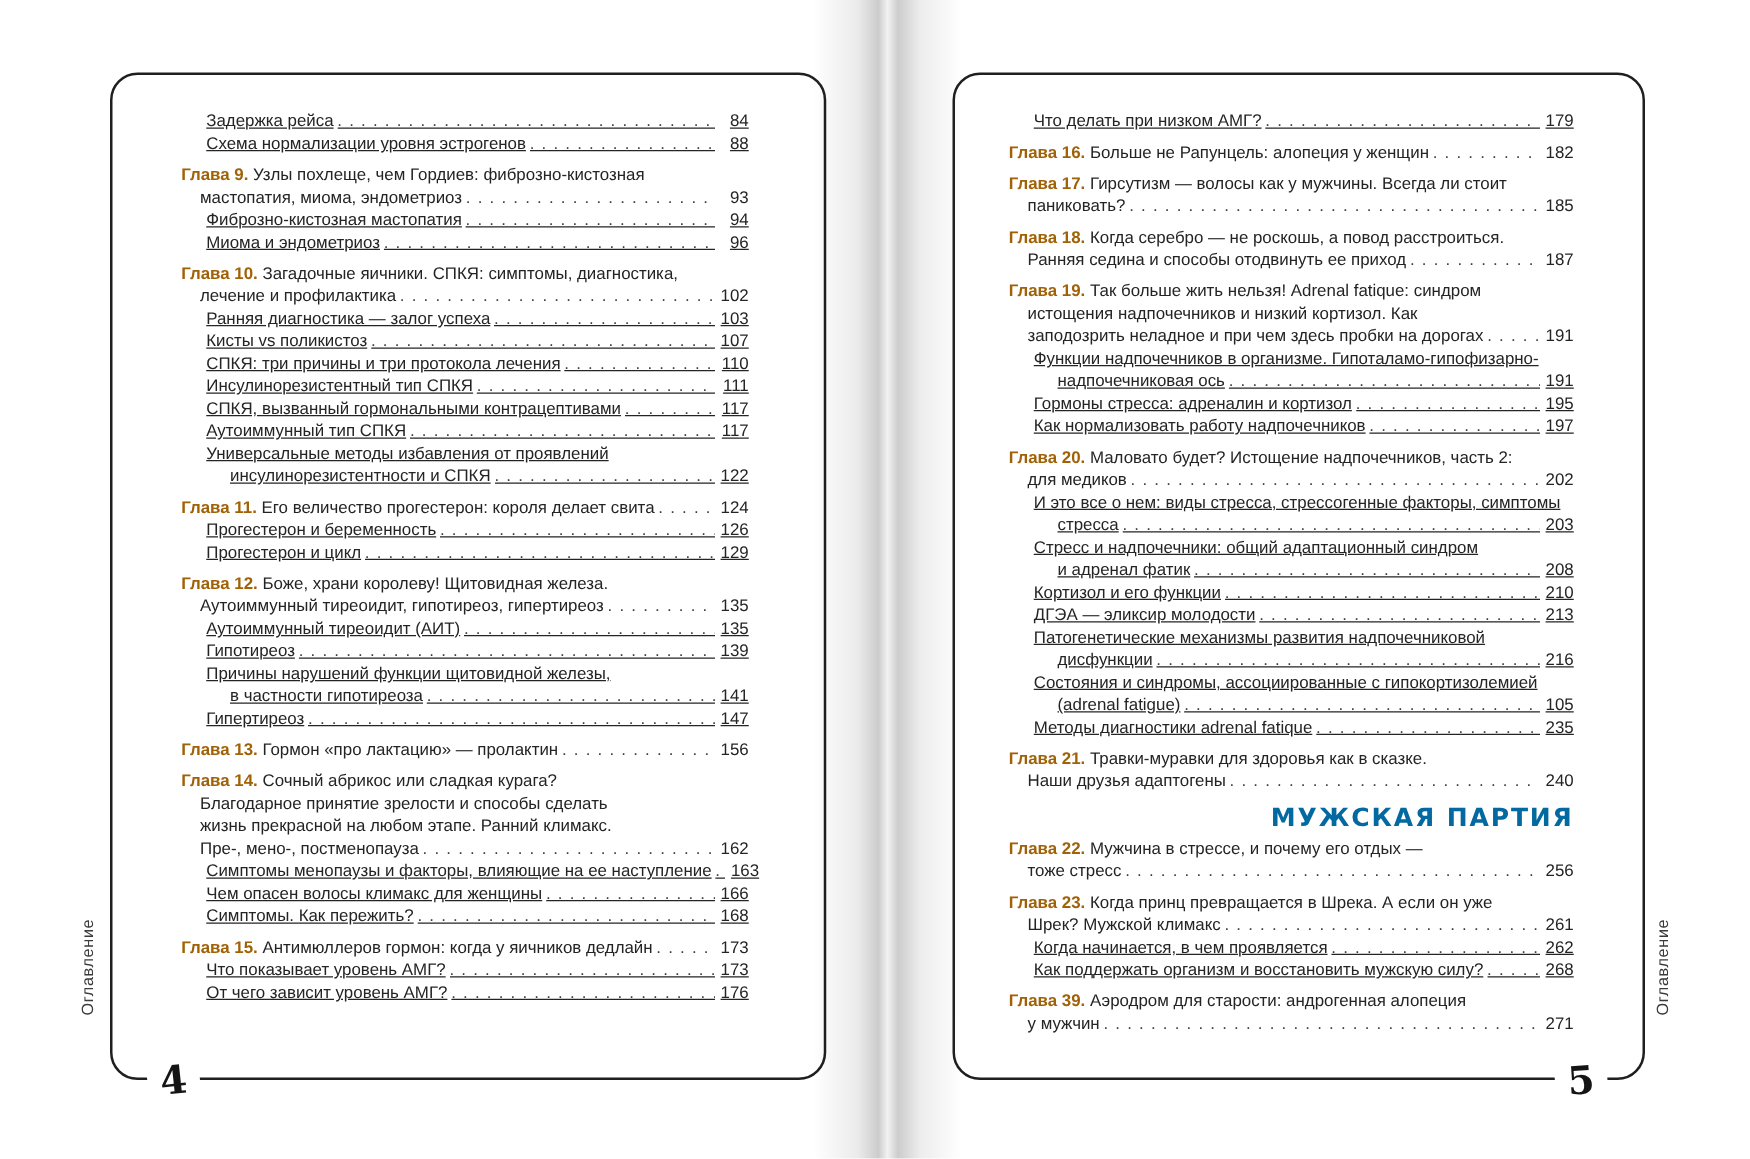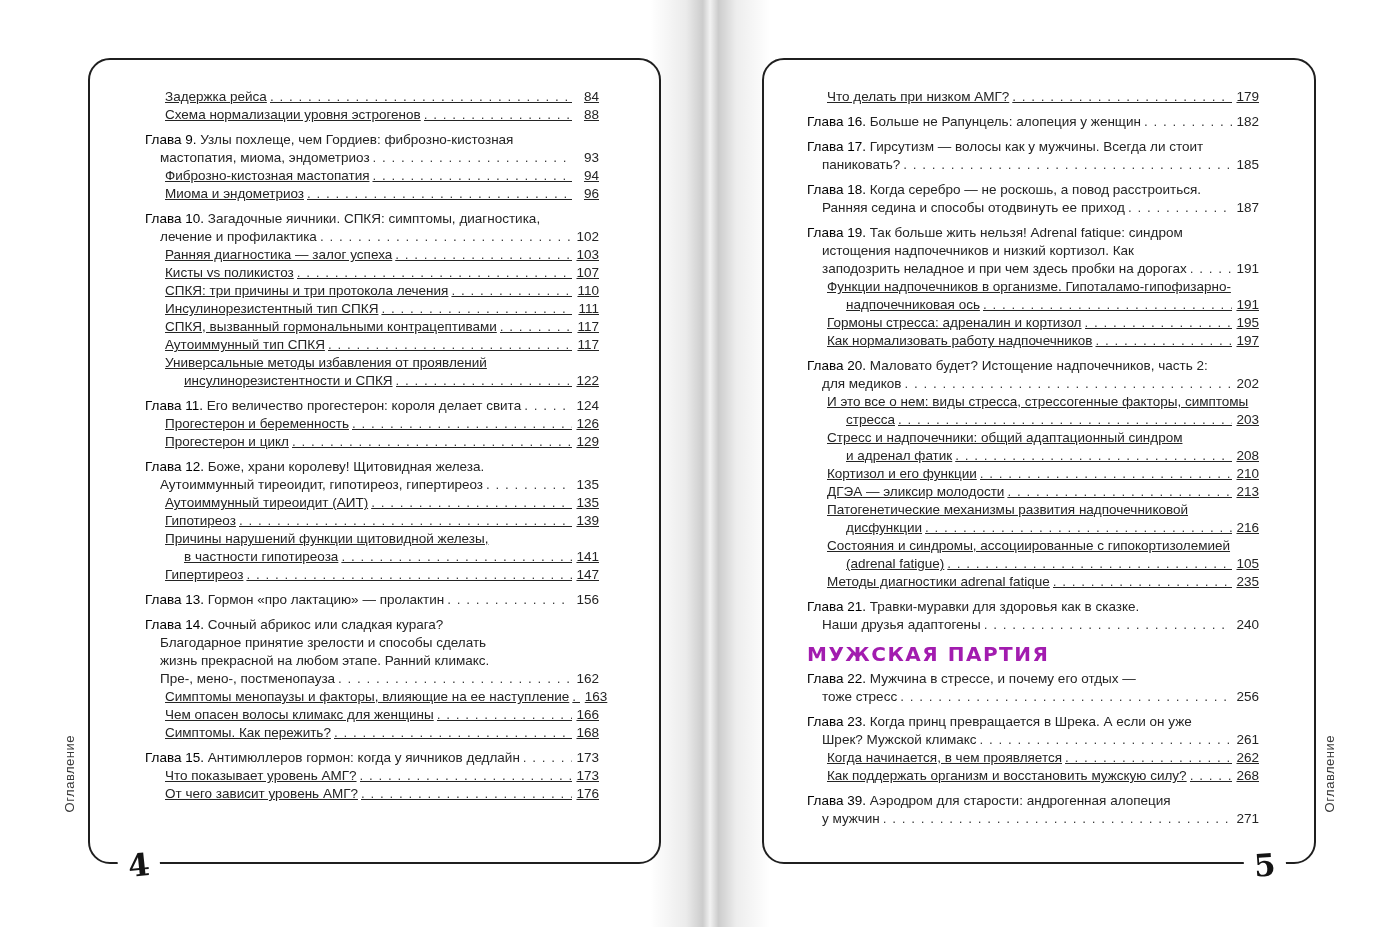--- a/index.html
+++ b/index.html
@@ -26,31 +26,31 @@
   #toc-right { left: 45px; right: 57px; }
 
   .entry.chapter { margin-top: 7px; }
   .entry:first-child { margin-top: 0; }
   .entry.sub { padding-left: 20px; text-decoration: underline; }
   .entry.sub .line.cont { padding-left: 19px; }
   .entry.chapter .line.cont { padding-left: 15px; }
 
   .line { display: flex; align-items: baseline; }
   .txt { white-space: nowrap; }
-  .chapnum { font-weight: 400; color: #000000; }
+  .chapnum { font-weight: 700; color: #a16207; }
   .dots { flex: 1 1 auto; overflow: hidden; white-space: nowrap; min-width: 8px; margin: 0 3px; color: #3c3c3c; }
   .dots::before {
     content: ". . . . . . . . . . . . . . . . . . . . . . . . . . . . . . . . . . . . . . . . . . . . . . . . . . . . . . . . . . . . . . . . . . . . . . . . . . . . . . . . . . . . . . . . . . . .";
     letter-spacing: 1px;
   }
   .pg { flex: 0 0 auto; min-width: 24px; text-align: right; }
 
   .entry.section {
-    text-align: left; font-size: 20px; font-weight: 700; letter-spacing: 1.5px;
-    margin: 11px 0 7px; color: #a21caf;
+    text-align: right; font-size: 20px; font-weight: 700; letter-spacing: 1.5px;
+    margin: 11px 0 7px; color: #0369a1;
     font-family: "DejaVu Sans", "Liberation Sans", sans-serif;
   }
 
   .folio {
     position: absolute; bottom: -16px; z-index: 2; background: #ffffff;
     padding: 0 10px; font-size: 31px; font-weight: 700; line-height: 30px;
     color: #141414; font-family: "DejaVu Serif", "Liberation Serif", serif;
   }
   .folio-left  { left: 30px;  transform: rotate(-6deg); }
   .folio-right { right: 30px; transform: rotate(-4deg); }

